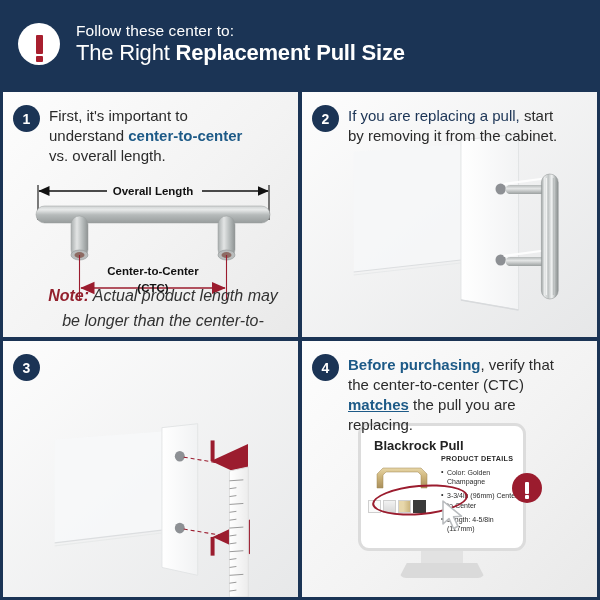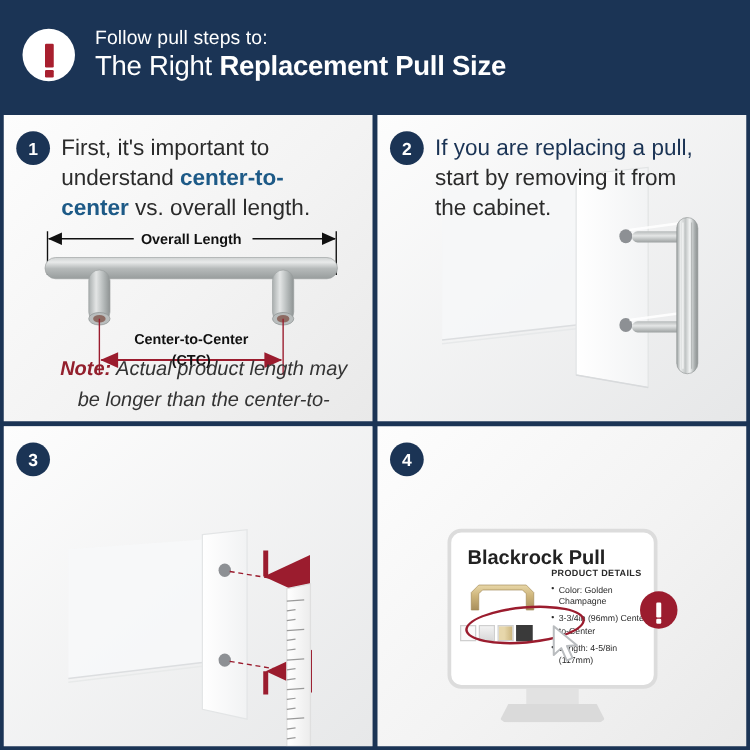--- a/index.html
+++ b/index.html
@@ -67,21 +67,21 @@
     display: flex; padding: 13px 12px 0 10px;
   }
   .step-circle {
     width: 27px; height: 27px; border-radius: 50%;
     background: #1b3455; color: #ffffff;
     font-size: 14px; font-weight: 700;
     display: flex; align-items: center; justify-content: center;
     flex: 0 0 auto; margin-right: 9px;
   }
   .step-text {
-    font-size: 18px; line-height: 1.34; color: #2b2b2b;
+    font-size: 15px; line-height: 1.34; color: #2b2b2b;
     padding-top: 1px; max-width: 215px;
   }
   .step-text .accent { color: #1d5a87; font-weight: 700; }
   .step-text .accent-dark { color: #1b3455; font-weight: 400; }
   .step-text .ital { font-style: italic; }
   .step-text .ul { text-decoration: underline; }
 
   
   .diagram { position: absolute; left: 0; top: 78px; width: 100%; height: 165px; }
   .note {
@@ -110,21 +110,21 @@
     width: 42px; height: 14px; background: #e2e2e2;
   }
   .mon-stand-base {
     position: absolute; left: 97px; top: 140px;
     width: 86px; height: 15px; background: #dadada;
     border-radius: 4px 4px 7px 7px;
     clip-path: polygon(9% 0, 91% 0, 100% 100%, 0 100%);
   }
   .prod-title {
     position: absolute; left: 13px; top: 12px;
-    font-size: 16px; font-weight: 700; color: #222;
+    font-size: 13px; font-weight: 700; color: #222;
   }
   .prod-img {
     position: absolute; left: 10px; top: 34px; width: 62px; height: 34px;
   }
   .thumbs {
     position: absolute; left: 7px; top: 74px;
     display: flex; gap: 2px;
   }
   .thumb {
     width: 13px; height: 13px; border: 1px solid #cfcfcf; background: #fafafa;
@@ -171,21 +171,21 @@
 </head>
 <body>
 
 <div class="infographic">
 
   <div class="header">
     <div class="alert-badge">
       <div class="bang"></div>
     </div>
     <div class="header-text">
-      <div class="kicker">Follow pull steps to:</div>
+      <div class="kicker">Follow these center to:</div>
       <div class="headline"><span>The Right </span><span class="bold">Replacement Pull Size</span></div>
     </div>
   </div>
 
   <div class="grid">
 
     <div class="panel">
       <div class="panel-head">
         <div class="step-circle">1</div>
         <div class="step-text"><span>First, it's important to understand </span><span class="accent">center-to-center</span><span> vs. overall length.</span></div>
@@ -358,20 +358,21 @@
         </g>
       </svg>
       <div class="panel-head">
         <div class="step-circle">3</div>
       </div>
     </div>
 
     <div class="panel">
       <div class="panel-head">
         <div class="step-circle">4</div>
+        <div class="step-text"><span class="accent">Before purchasing</span><span>, verify that the center-to-center (CTC) </span><span class="accent ul">matches</span><span> the pull you are replacing.</span></div>
       </div>
 
       <div class="monitor-wrap">
         <div class="monitor">
           <div class="prod-title">Blackrock Pull</div>
 
           <svg class="prod-img" viewBox="0 0 62 34">
             <defs>
               <linearGradient id="goldG" x1="0" y1="0" x2="0" y2="1">
                 <stop offset="0%" stop-color="#e8d7a8"></stop>

